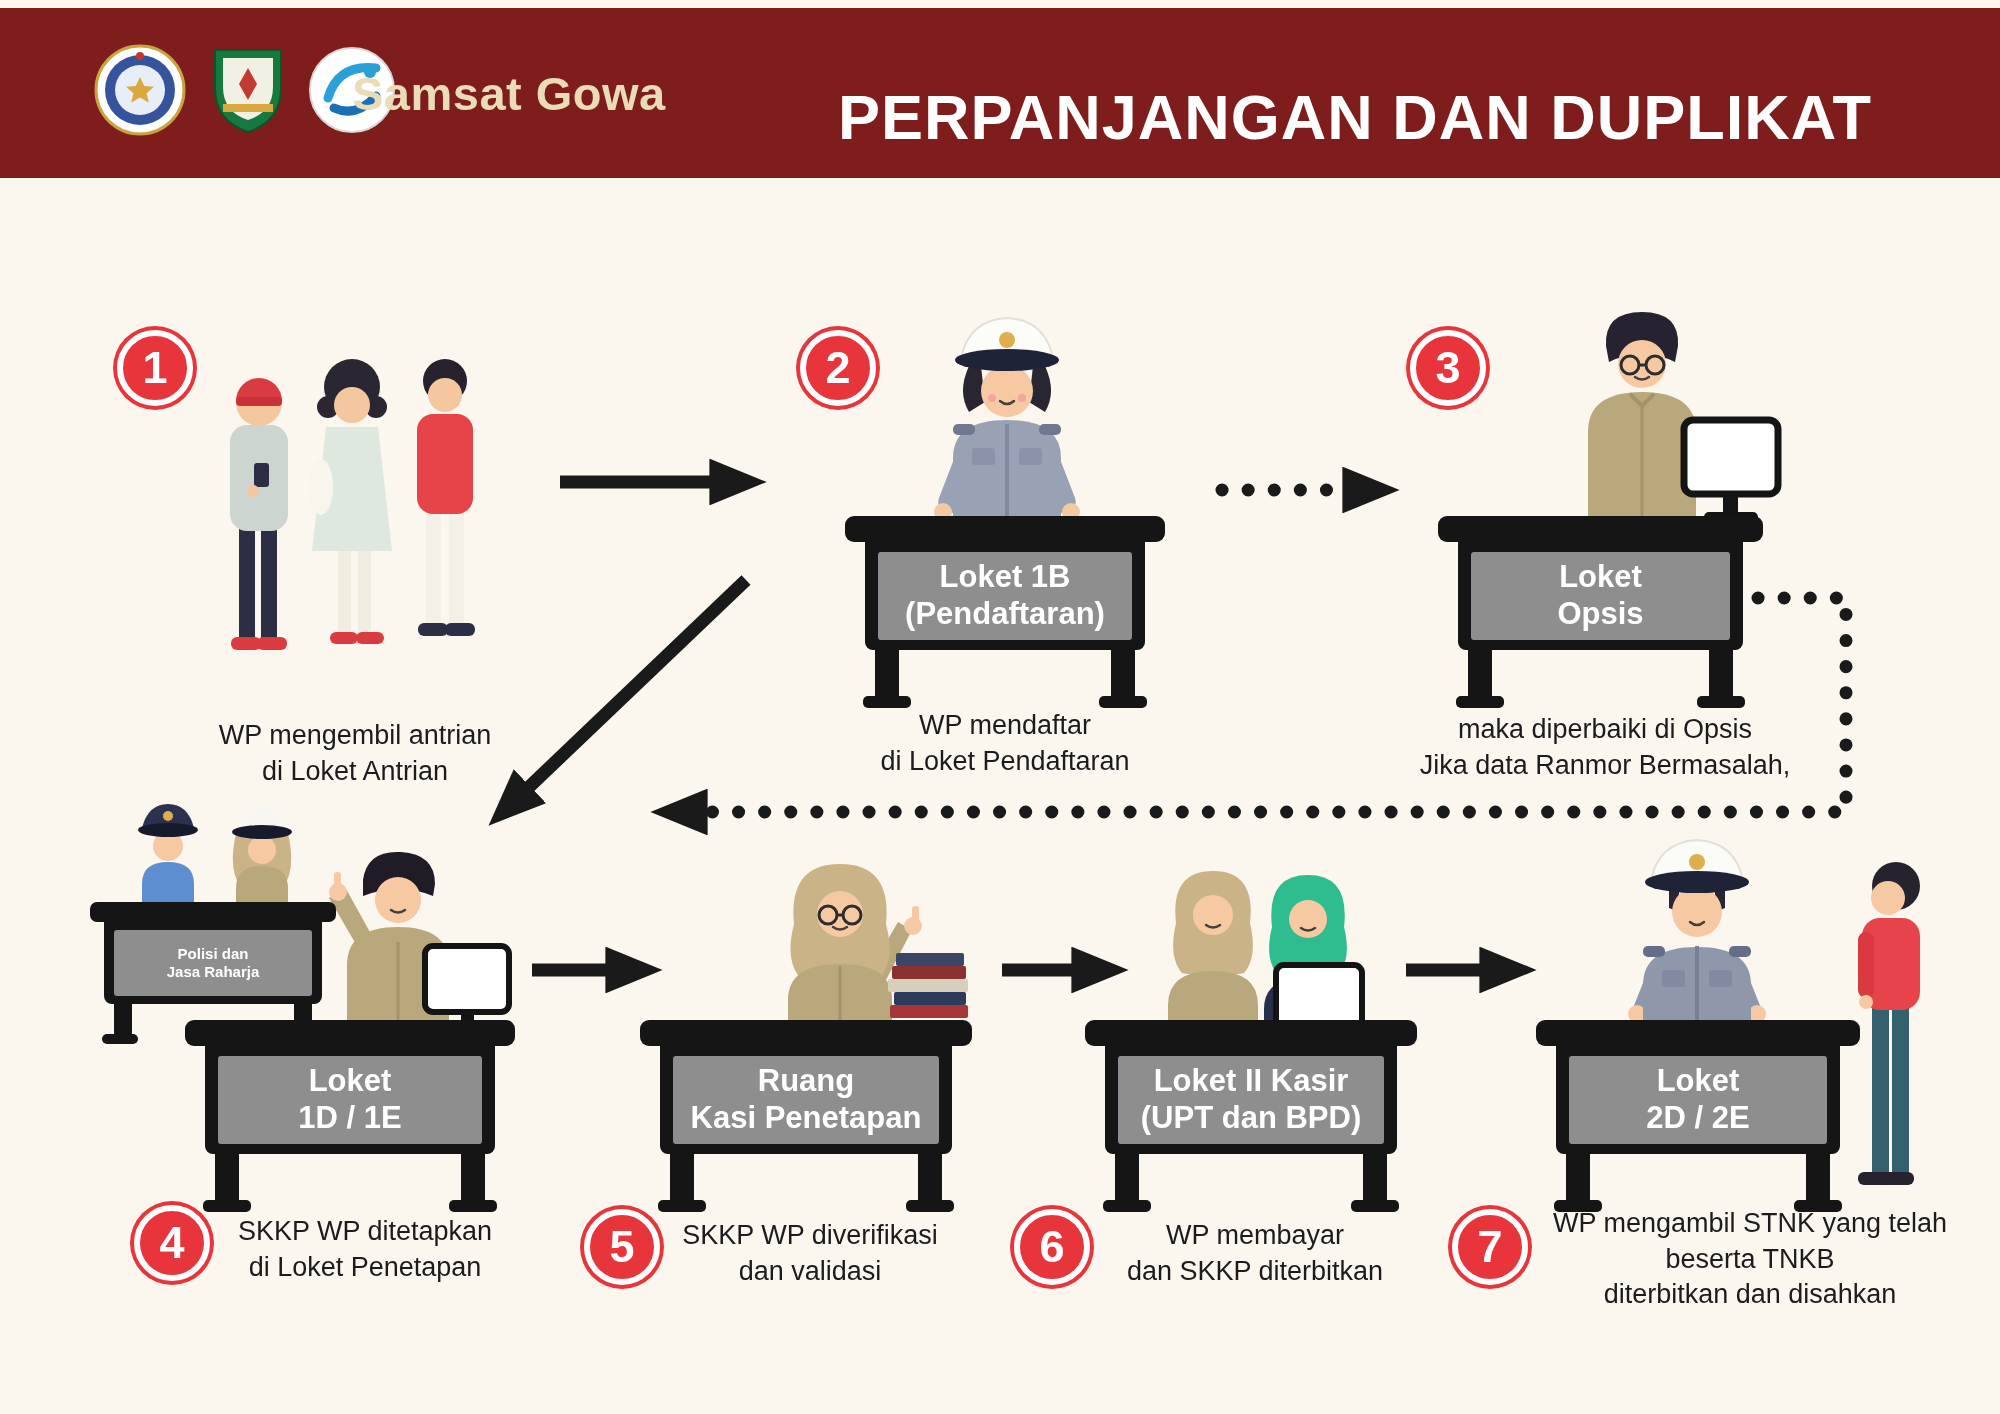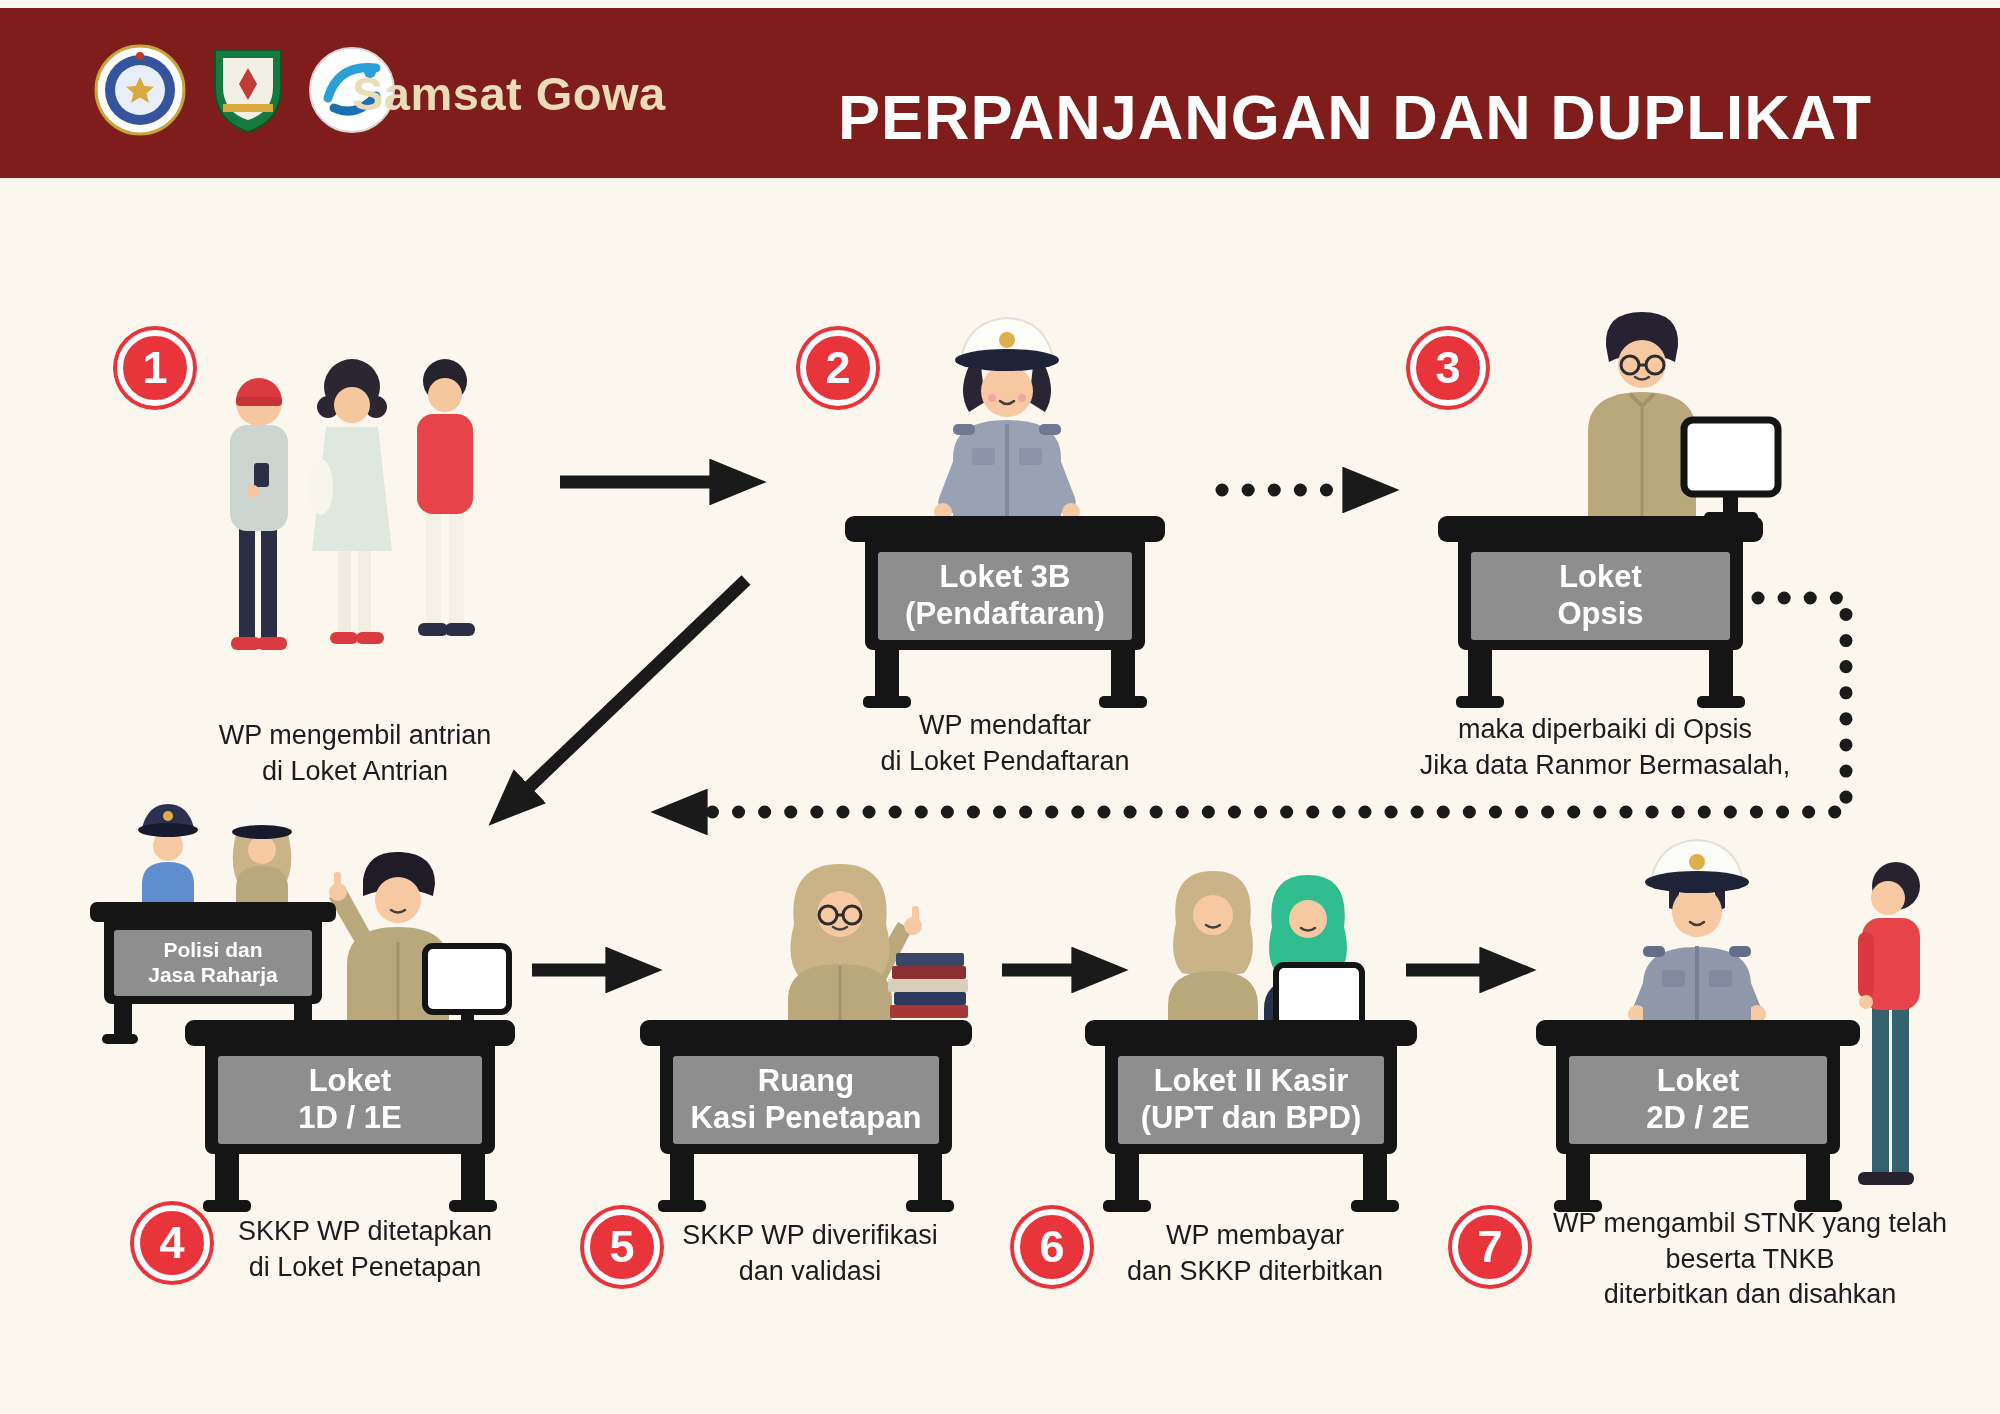--- a/index.html
+++ b/index.html
@@ -31,21 +31,21 @@
   .desk-panel{ width:100%; height:100%; background:#8e8e8e; border-radius:3px; display:flex;
                flex-direction:column; align-items:center; justify-content:center; }
   .desk-line { color:#ffffff; font-weight:700; font-size:31px; line-height:1.18; text-align:center; white-space:nowrap; }
   .desk-leg  { position:absolute; top:132px; width:24px; height:52px; background:#151515; z-index:1; }
   .desk-leg.l{ left:10px; } .desk-leg.r{ right:10px; }
   .desk-foot { position:absolute; top:180px; width:48px; height:12px; background:#151515; border-radius:5px; z-index:1; }
   .desk-foot.l{ left:-2px; } .desk-foot.r{ right:-2px; }
 
   .desk.small .desk-top  { height:20px; left:-14px; right:-14px; border-radius:7px; }
   .desk.small .desk-body { top:20px; height:82px; padding:8px 10px; }
-  .desk.small .desk-line { font-size:21px;text-align:center; }
+  .desk.small .desk-line { font-size:15px;text-align:center; }
   .desk.small .desk-leg  { top:100px; height:36px; width:18px; }
   .desk.small .desk-foot { top:132px; width:36px; height:10px; }
 
   
   .fig { position:absolute; }
   .arrows { position:absolute; left:0; top:0; width:2000px; height:1414px; pointer-events:none; z-index:4; }
 </style>
 </head>
 <body>
 
@@ -139,21 +139,21 @@
     <rect x="126" y="150" width="23" height="17" rx="3" fill="#8a93a9"></rect>
   </svg>
   <div class="desk" style="left:865px; top:516px; width:280px;">
     <div class="desk-leg l"></div>
       <div class="desk-leg r"></div>
     <div class="desk-foot l"></div>
       <div class="desk-foot r"></div>
     <div class="desk-top"></div>
     <div class="desk-body">
       <div class="desk-panel">
-        <div class="desk-line">Loket 3B</div>
+        <div class="desk-line">Loket 1B</div>
         <div class="desk-line">(Pendaftaran)</div>
       </div>
     </div>
   </div>
   <div class="caption" style="left:845px; top:708px; width:320px;">
     <div>WP mendaftar</div>
     <div>di Loket Pendaftaran</div>
   </div>
 
   <div class="badge" style="left:1410px; top:330px;">3</div>

